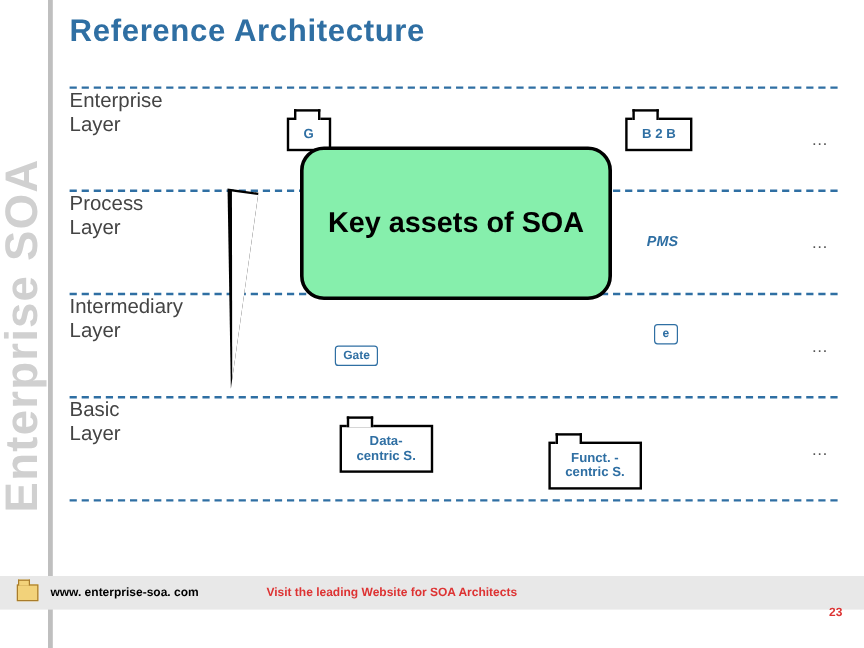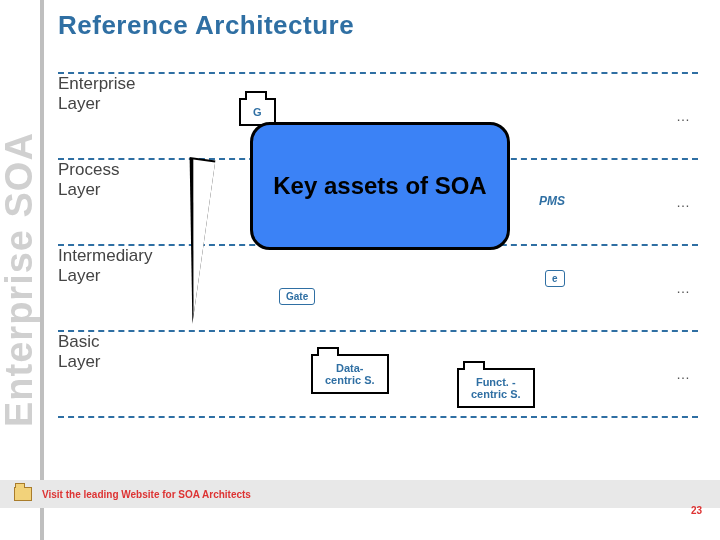--- a/index.html
+++ b/index.html
@@ -14,21 +14,21 @@
   .row-label { width: 155px; font-size: 17px; color: #444; line-height: 1.15; flex: 0 0 155px; }
   .row-body { flex: 1; position: relative; height: 100%; }
   .dots { position: absolute; right: 8px; top: 50%; transform: translateY(-50%); font-size: 14px; color: #555; }
   .folder { position: absolute; display: inline-block; }
   .folder .tab { position: absolute; top: -7px; left: 6px; width: 22px; height: 9px; border: 2px solid #000; border-bottom: none; background: #fff; }
   .folder .body { border: 2px solid #000; background: #fff; padding: 6px 12px; font-size: 11px; color: #2f6fa3; font-weight: bold; text-align: center; white-space: nowrap; }
   .badge { position: absolute; border: 1px solid #2f6fa3; border-radius: 3px; background: #fff; padding: 2px 6px; font-size: 10px; color: #2f6fa3; font-weight: bold; text-align: center; }
   .pms { position: absolute; font-size: 12px; font-weight: bold; color: #2f6fa3; }
   .callout-pointer { position: absolute; left: 178px; top: 158px; width: 0; height: 0; border-left: 26px solid transparent; border-right: 0 solid transparent; border-top: 165px solid #000; transform: rotate(8deg); }
   .callout-pointer::after { content:""; position: absolute; left: -22px; top: -163px; width: 0; height: 0; border-left: 22px solid transparent; border-top: 155px solid #fff; }
-  .callout { position: absolute; left: 250px; top: 122px; width: 260px; height: 128px; background: #3b82f6; border: 3px solid #000; border-radius: 20px; display: flex; align-items: center; justify-content: center; text-align: center; font-size: 24px; font-weight: bold; color: #000; line-height: 1.15; z-index: 5; }
+  .callout { position: absolute; left: 250px; top: 122px; width: 260px; height: 128px; background: #86efac; border: 3px solid #000; border-radius: 20px; display: flex; align-items: center; justify-content: center; text-align: center; font-size: 24px; font-weight: bold; color: #000; line-height: 1.15; z-index: 5; }
   .footer { position: absolute; left: 0; bottom: 0; width: 720px; height: 28px; background: #e8e8e8; display: flex; align-items: center; font-size: 10px; }
   .footer-icon { width: 18px; height: 14px; margin: 0 10px 0 14px; display: inline-block; position: relative; }
   .footer-icon::before { content:""; position:absolute; inset:0; border:1px solid #a97c2b; background:#f2d27a; }
   .footer-icon::after { content:""; position:absolute; top:-4px; left:1px; width:8px; height:4px; border:1px solid #a97c2b; border-bottom:none; background:#f2d27a; }
   .footer-url { font-weight: bold; color: #000; width: 180px; }
   .footer-cta { color: #d33; font-weight: bold; flex:1; }
   .footer-page { color: #d33; font-weight: bold; padding-right: 18px; margin-top: 32px; }
 </style>
 </head>
 <body>
@@ -40,20 +40,24 @@
 
   <div class="content">
     <hr class="divider">
     <div class="row">
       <div class="row-label" style="white-space:pre-line">Enterprise
 Layer</div>
       <div class="row-body">
         <div class="folder" style="left:10px; top:24px;">
           <div class="tab"></div>
           <div class="body" style="min-width:34px; text-align:left;">G</div>
+        </div>
+        <div class="folder" style="left:292px; top:24px;">
+          <div class="tab"></div>
+          <div class="body">B 2 B</div>
         </div>
       </div>
       <div class="dots">…</div>
     </div>
 
     <hr class="divider">
     <div class="row">
       <div class="row-label" style="white-space:pre-line">Process
 Layer</div>
       <div class="row-body">
@@ -71,21 +75,21 @@
         <span class="badge" style="left:316px; top:24px;">e</span>
       </div>
       <div class="dots">…</div>
     </div>
 
     <hr class="divider">
     <div class="row">
       <div class="row-label" style="white-space:pre-line">Basic
 Layer</div>
       <div class="row-body">
-        <div class="folder" style="left:54px; top:22px;margin-left:28px;">
+        <div class="folder" style="left:54px; top:22px;">
           <div class="tab"></div>
           <div class="body" style="white-space:pre-line">Data-
 centric S.</div>
         </div>
         <div class="folder" style="left:228px; top:36px;">
           <div class="tab"></div>
           <div class="body" style="white-space:pre-line">Funct. -
 centric S.</div>
         </div>
       </div>
@@ -94,16 +98,17 @@
     <hr class="divider">
   </div>
 
   <div class="callout-pointer"></div>
   <div class="callout">
     <span style="white-space:pre-line">Key assets of SOA</span>
   </div>
 
   <div class="footer">
     <span class="footer-icon"></span>
+    <span class="footer-url">www. enterprise-soa. com</span>
     <span class="footer-cta">Visit the leading Website for SOA Architects</span>
     <span class="footer-page">23</span>
   </div>
 </div>
 
 </body></html>

